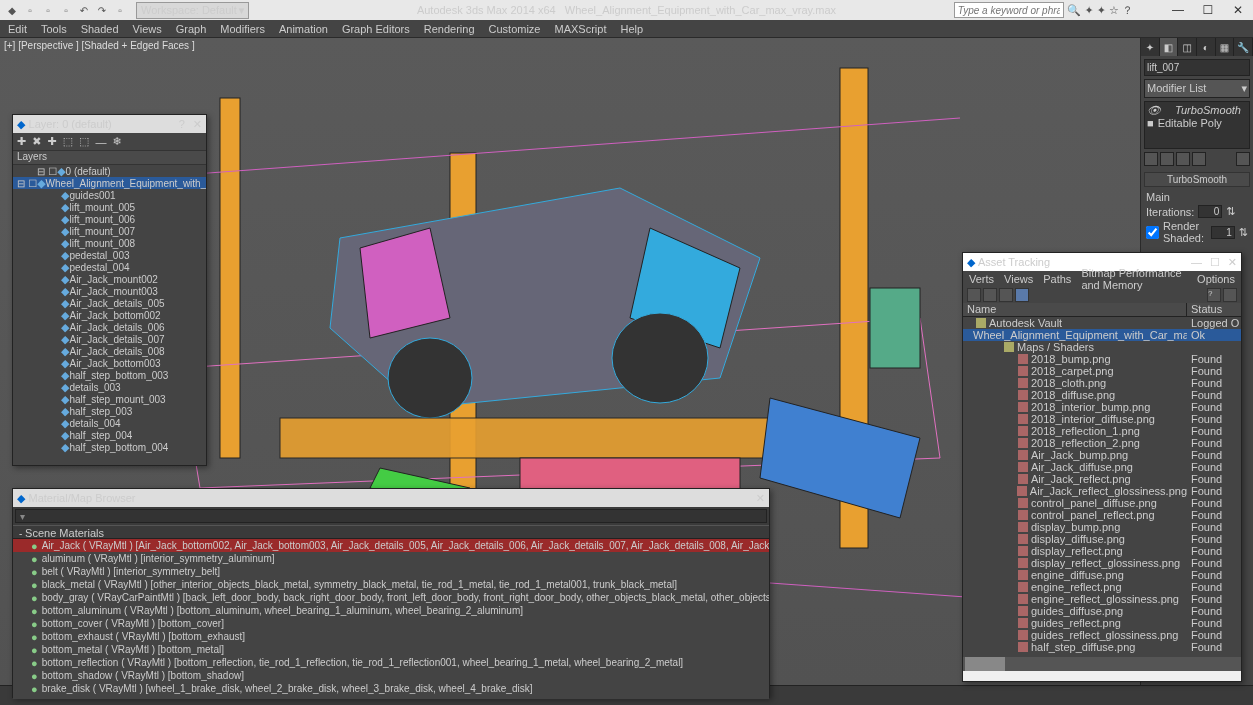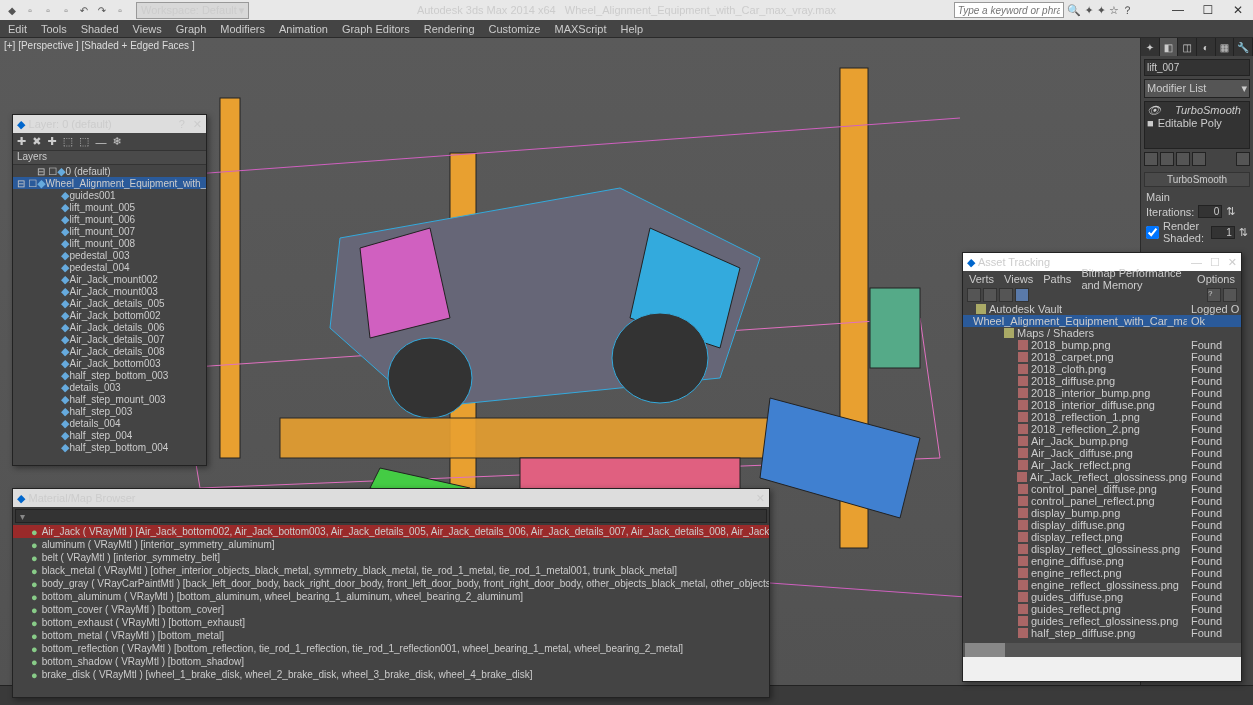--- a/index.html
+++ b/index.html
@@ -243,20 +243,21 @@
 <div class="panel material">
   <div class="ptitle">
     <span><span style="color:#06c">◆</span> <span>Material/Map Browser</span></span>
     <span class="pbtns">
         <span>✕</span>
       </span>
   </div>
   <div class="search">
     <div class="sbar">▾</div>
   </div>
+  <div class="grphdr">- <span>Scene Materials</span></div>
   <div class="list" id="mat-list">
       <div class="row sel"><span style="color:#8c8;margin-right:4px">●</span>Air_Jack ( VRayMtl ) [Air_Jack_bottom002, Air_Jack_bottom003, Air_Jack_details_005, Air_Jack_details_006, Air_Jack_details_007, Air_Jack_details_008, Air_Jack_mount002, Air_Jack_mount003, Air_Jack_top002, Air_...</div>
       <div class="row"><span style="color:#8c8;margin-right:4px">●</span>aluminum ( VRayMtl ) [interior_symmetry_aluminum]</div>
       <div class="row"><span style="color:#8c8;margin-right:4px">●</span>belt ( VRayMtl ) [interior_symmetry_belt]</div>
       <div class="row"><span style="color:#8c8;margin-right:4px">●</span>black_metal ( VRayMtl ) [other_interior_objects_black_metal, symmetry_black_metal, tie_rod_1_metal, tie_rod_1_metal001, trunk_black_metal]</div>
       <div class="row"><span style="color:#8c8;margin-right:4px">●</span>body_gray ( VRayCarPaintMtl ) [back_left_door_body, back_right_door_body, front_left_door_body, front_right_door_body, other_objects_black_metal, other_objects_body, other_objects_logo, other_objects_red_glas...</div>
       <div class="row"><span style="color:#8c8;margin-right:4px">●</span>bottom_aluminum ( VRayMtl ) [bottom_aluminum, wheel_bearing_1_aluminum, wheel_bearing_2_aluminum]</div>
       <div class="row"><span style="color:#8c8;margin-right:4px">●</span>bottom_cover ( VRayMtl ) [bottom_cover]</div>
       <div class="row"><span style="color:#8c8;margin-right:4px">●</span>bottom_exhaust ( VRayMtl ) [bottom_exhaust]</div>
       <div class="row"><span style="color:#8c8;margin-right:4px">●</span>bottom_metal ( VRayMtl ) [bottom_metal]</div>
@@ -283,20 +284,24 @@
       <span>Options</span>
     </div>
   <div class="atbar">
     <span></span>
     <span></span>
     <span></span>
     <span class="act"></span>
     <span style="margin-left:auto">?</span>
     <span></span>
   </div>
+  <div class="cols">
+    <div class="c1">Name</div>
+    <div class="c2">Status</div>
+  </div>
   <div class="alist" id="asset-list">
       <div class="row">
         <div class="c1">
           <span style="width:6px;display:inline-block"></span>
           <span class="ico fold"></span>
           <span>Autodesk Vault</span>
         </div>
         <div class="c2">Logged O</div>
       </div>
       <div class="row sel">

